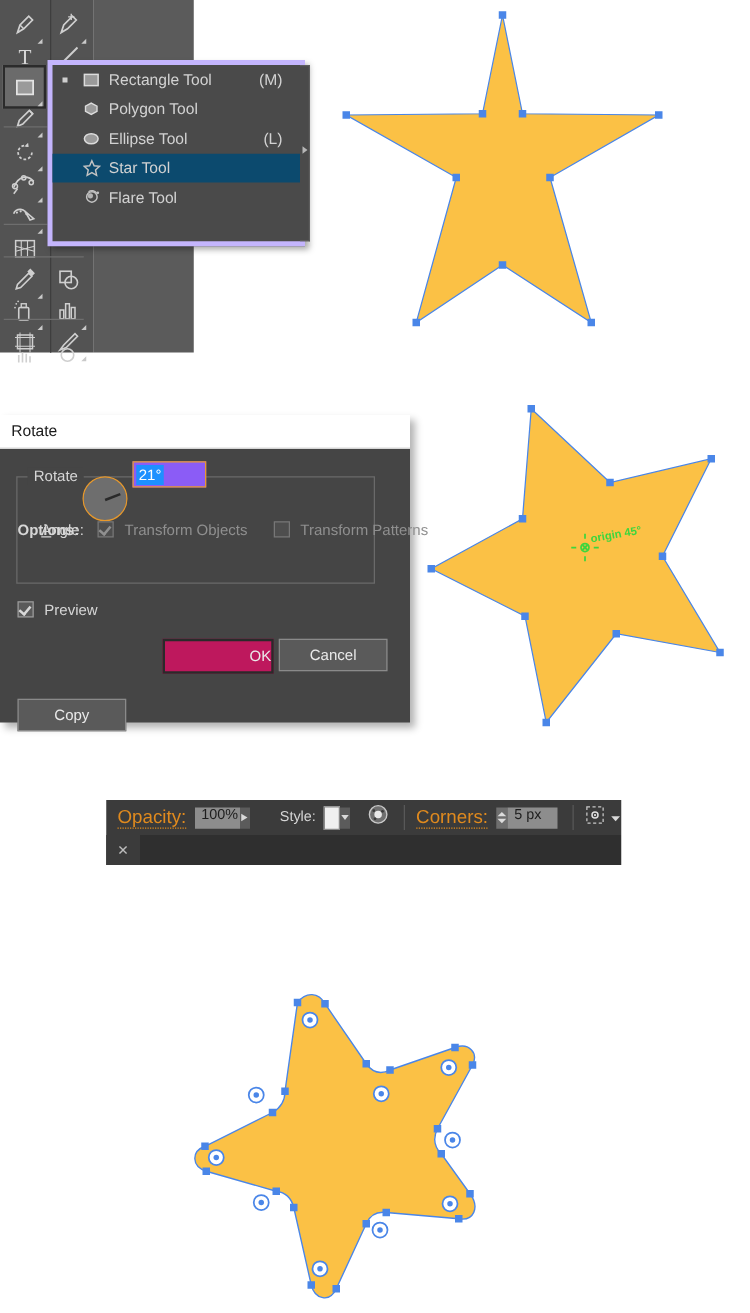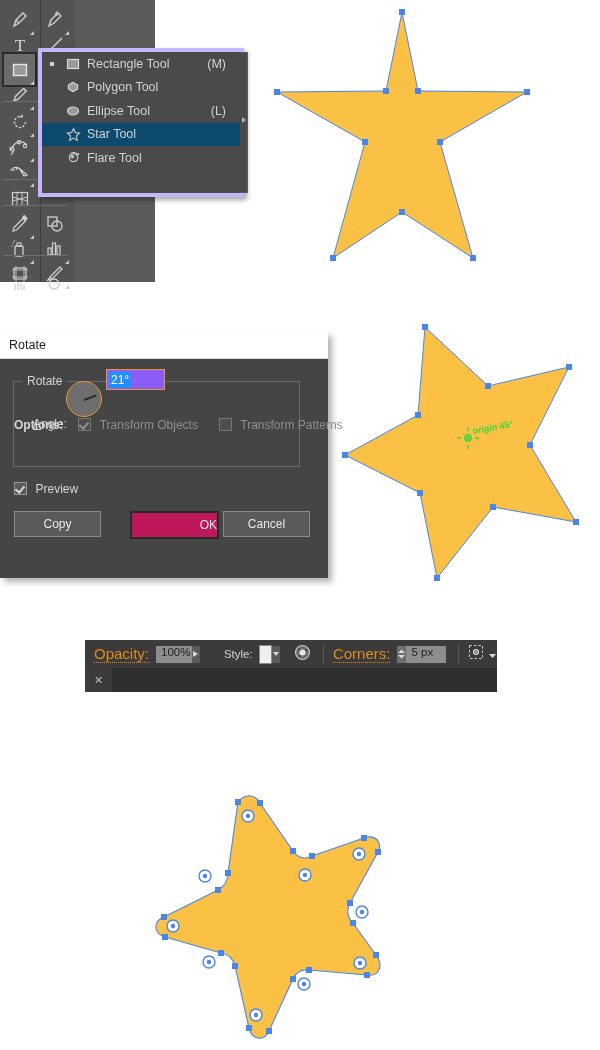--- a/index.html
+++ b/index.html
@@ -500,21 +500,21 @@
           <span style="display:inline-block;width:12px;"></span>
           <span class="cb dim"></span>
           <span class="lbl-dim">Transform Patterns</span>
         </div>
 
         <div class="preview-row">
           <span class="cb on"></span>
           <span class="lbl">Preview</span>
         </div>
 
-        <div class="dlg-btn" style="left:14px;width:85px;">
+        <div class="dlg-btn" style="left:14px;width:85px;margin-top:48px;">
           <span>Copy</span>
         </div>
         <div class="dlg-btn primary" style="left:130px;width:85px;">
           <span>OK</span>
         </div>
         <div class="dlg-btn" style="left:223px;width:85px;">
           <span>Cancel</span>
         </div>
       </div>
     </div>

